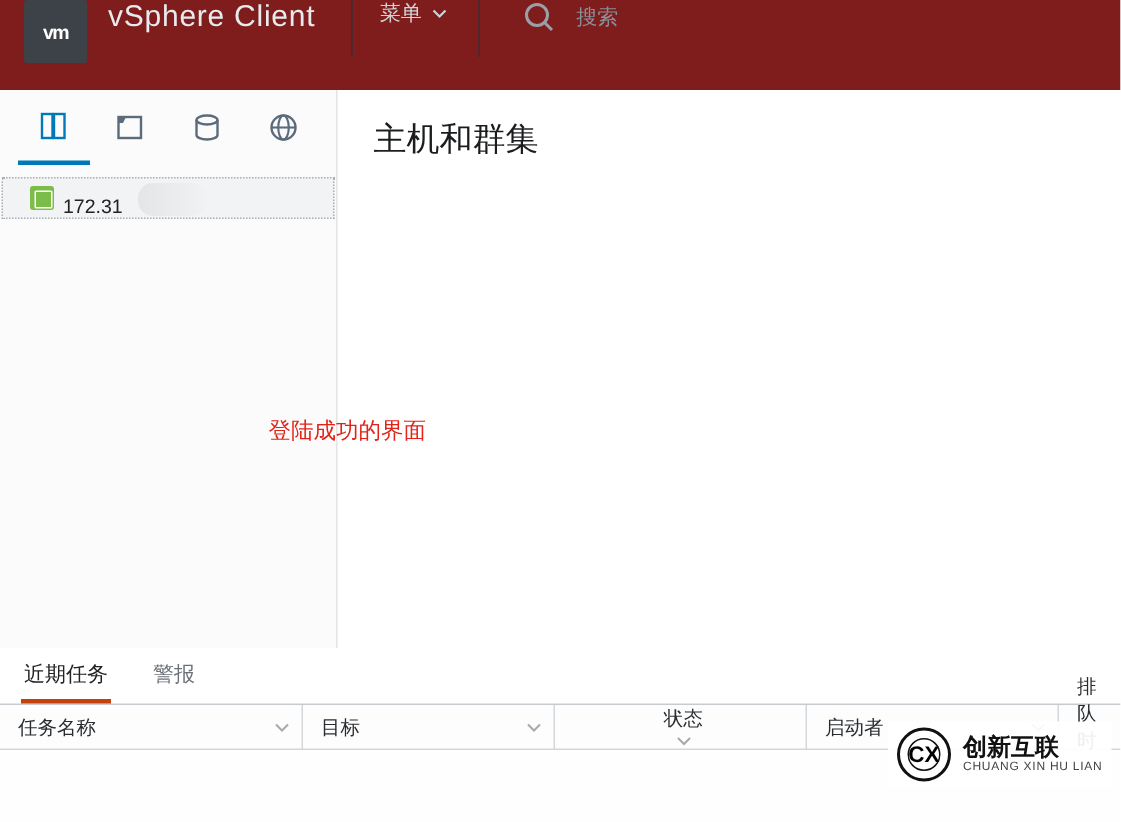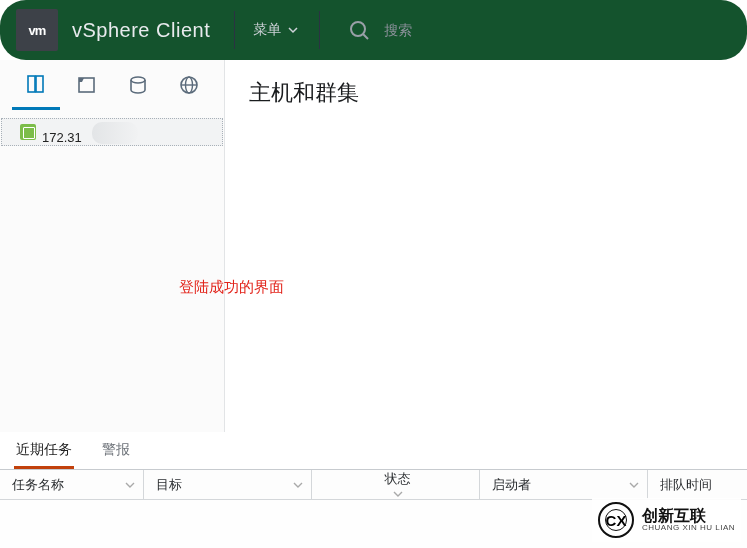--- a/index.html
+++ b/index.html
@@ -1,18 +1,18 @@
 <!DOCTYPE html>
 <html><head>
 <meta charset="utf-8">
 <style>
   * { box-sizing: border-box; margin: 0; padding: 0; font-family: Arial, "Microsoft YaHei", sans-serif; }
   body { width: 747px; height: 548px; background: #fff; overflow: hidden; position: relative; }
 
-  .topbar { height: 60px; background: #14532d; color: #d0d4da; display: flex; align-items: center; border-radius: 26px; }
+  .topbar { height: 60px; background: #7f1d1d; color: #d0d4da; display: flex; align-items: flex-start; }
   .logo-box { width: 42px; height: 42px; background: #3d4148; margin-left: 16px; display:flex; align-items:center; justify-content:center; border-radius:2px;}
   .logo-text { color:#fff; font-size:13px; font-weight:bold; letter-spacing:-1px;}
   .brand { margin-left: 14px; font-size: 20px; color: #e8eaed; font-weight: 300; letter-spacing: 0.5px;}
   .vdiv { width:1px; height:38px; background:#2a3342; margin-left:24px; margin-right:18px;}
   .menu-btn { display:flex; align-items:center; color:#cfd3d9; font-size:14px; cursor:pointer;}
   .menu-btn svg { margin-left:6px;}
   .search-wrap { display:flex; align-items:center; margin-left:10px;}
   .search-wrap svg { margin-right:14px;}
   .search-input { background:transparent; border:none; color:#bcc0c6; font-size:14px; outline:none; width:200px;}
   .search-input::placeholder { color:#8a9099; }
@@ -35,25 +35,25 @@
 
   .annotation { color:#e2231a; font-size:15px; }
 
   .bottom-tabs { display:flex; align-items:flex-end; height:38px; border-bottom:1px solid #c7cbcf; padding-left:14px;}
   .btab { font-size:14px; color:#6c7178; padding:6px 2px 10px 2px; margin-right:26px; cursor:pointer;}
   .btab.active { color:#222; border-bottom:3px solid #c2410c; padding-bottom:7px;}
 
   .grid-head { display:flex; height:30px; background:#fdfdfd;}
   .gh-cell { border-right:1px solid #d4d7da; border-bottom:1px solid #d4d7da; display:flex; align-items:center; justify-content:space-between; padding:0 8px 0 12px; font-size:13px; color:#2a2d30;}
   .gh-cell svg { opacity:0.55;}
-  .c1{width:144px;} .c2{width:168px;} .c3{width:168px;flex-direction:column;} .c4{width:168px;} .c5{flex:1; border-right:none;}
+  .c1{width:202px;} .c2{width:168px;} .c3{width:168px;flex-direction:column;} .c4{width:168px;} .c5{flex:1; border-right:none;}
 
   .grid-body { height:48px; background:#fefefe; position:relative;}
 
-  .watermark { position:absolute; right:6px; bottom:6px; display:flex; align-items:center; background:rgba(255,255,255,0.92); padding:4px 6px;}
+  .watermark { position:absolute; right:6px; bottom:23px; display:flex; align-items:center; background:rgba(255,255,255,0.92); padding:4px 6px;}
   .watermark .wm-logo { width:36px; height:36px; border:2px solid #111; border-radius:50%; display:flex; align-items:center; justify-content:center; font-weight:bold; font-size:15px; position:relative;}
   .watermark .wm-logo::after{content:""; position:absolute; inset:5px; border:1px solid #111; border-radius:50%;}
   .watermark .wm-text { margin-left:8px; line-height:1.1;}
   .watermark .wm-cn { font-size:16px; color:#111; font-weight:600;}
   .watermark .wm-en { font-size:8px; color:#444; letter-spacing:0.5px;}
 </style>
 </head>
 <body>
 
 <div class="topbar">

